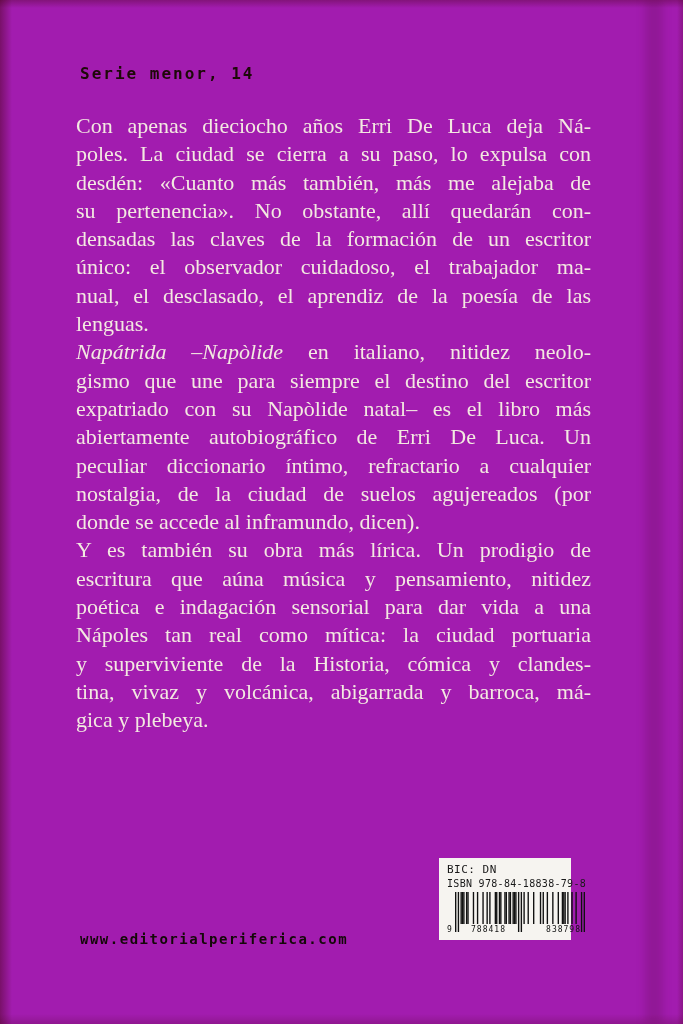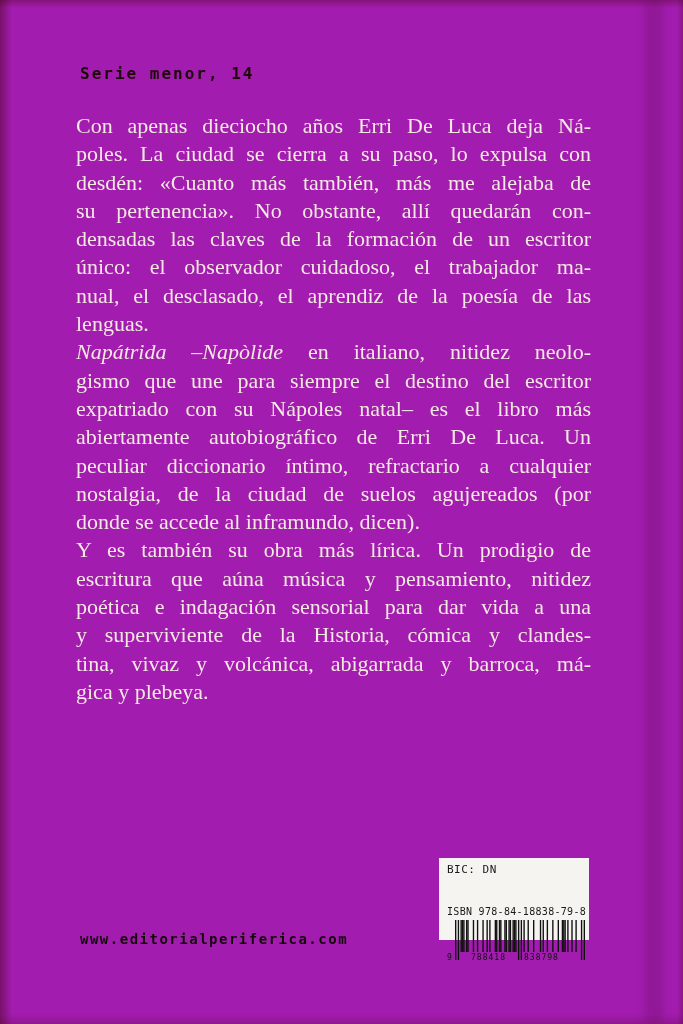--- a/index.html
+++ b/index.html
@@ -39,63 +39,64 @@
 
   .website{
     position:absolute;left:80px;top:920px;
     font-family:"DejaVu Sans Mono", monospace;
     font-weight:bold;font-size:14px;letter-spacing:1.5px;
     color:#140808;
     margin-top:11px;
   }
 
   .isbn-box{
-    position:absolute;left:439px;top:858px;width:150px;height:82px;
+    position:absolute;left:439px;top:858px;width:132px;height:82px;
     background:#f6f4f0;
     box-sizing:border-box;
     padding:5px 8px 4px 8px;
     font-family:"DejaVu Sans Mono", monospace;
     color:#191919;
   }
   .isbn-box .bic{font-size:11px;letter-spacing:.5px;line-height:14px;}
-  .isbn-box .isbn{font-size:10px;letter-spacing:.3px;line-height:13px;white-space:nowrap;margin-top:28px;}
+  .isbn-box .isbn{font-size:10px;letter-spacing:.3px;line-height:13px;white-space:nowrap;}
   .barcode{position:relative;width:134px;height:44px;margin-top:2px;}
   .barcode svg{position:absolute;left:8px;top:0;}
   .bar-digits{position:absolute;bottom:1px;left:0;width:100%;height:10px;
     font-size:8px;line-height:10px;color:#111;}
   .bar-digits .d0{position:absolute;left:0;bottom:0;}
   .bar-digits .d1{position:absolute;left:13px;width:57px;text-align:center;bottom:0;letter-spacing:1px;}
-  .bar-digits .d2{position:absolute;left:77px;width:57px;text-align:left;bottom:0;letter-spacing:1px;}
+  .bar-digits .d2{position:absolute;left:77px;width:57px;text-align:right;bottom:0;letter-spacing:1px;}
 </style>
 </head>
 <body>
 
 <div class="cover">
 
   <div class="series">Serie menor, 14</div>
 
   <div class="blurb">
       <div class="line just"><span>Con apenas dieciocho años Erri De Luca deja Ná-</span></div>
       <div class="line just"><span>poles. La ciudad se cierra a su paso, lo expulsa con</span></div>
       <div class="line just"><span>desdén: «Cuanto más también, más me alejaba de</span></div>
       <div class="line just"><span>su pertenencia». No obstante, allí quedarán con-</span></div>
       <div class="line just"><span>densadas las claves de la formación de un escritor</span></div>
       <div class="line just"><span>único: el observador cuidadoso, el trabajador ma-</span></div>
       <div class="line just"><span>nual, el desclasado, el aprendiz de la poesía de las</span></div>
       <div class="line"><span>lenguas.</span></div>
       <div class="line just"><i>Napátrida –Napòlide</i><span> en italiano, nitidez neolo-</span></div>
       <div class="line just"><span>gismo que une para siempre el destino del escritor</span></div>
-      <div class="line just"><span>expatriado con su Nápoles natal– es el libro más</span></div>
+      <div class="line just"><span>expatriado con su Napòlide natal– es el libro más</span></div>
       <div class="line just"><span>abiertamente autobiográfico de Erri De Luca. Un</span></div>
       <div class="line just"><span>peculiar diccionario íntimo, refractario a cualquier</span></div>
       <div class="line just"><span>nostalgia, de la ciudad de suelos agujereados (por</span></div>
       <div class="line"><span>donde se accede al inframundo, dicen).</span></div>
       <div class="line just"><span>Y es también su obra más lírica. Un prodigio de</span></div>
       <div class="line just"><span>escritura que aúna música y pensamiento, nitidez</span></div>
       <div class="line just"><span>poética e indagación sensorial para dar vida a una</span></div>
+      <div class="line just"><span>Nápoles tan real como mítica: la ciudad portuaria</span></div>
       <div class="line just"><span>y superviviente de la Historia, cómica y clandes-</span></div>
       <div class="line just"><span>tina, vivaz y volcánica, abigarrada y barroca, má-</span></div>
       <div class="line"><span>gica y plebeya.</span></div>
     </div>
 
   <div class="website">www.editorialperiferica.com</div>
 
   <div class="isbn-box">
     <div class="bic">BIC: DN</div>
     <div class="isbn">ISBN 978-84-18838-79-8</div>

